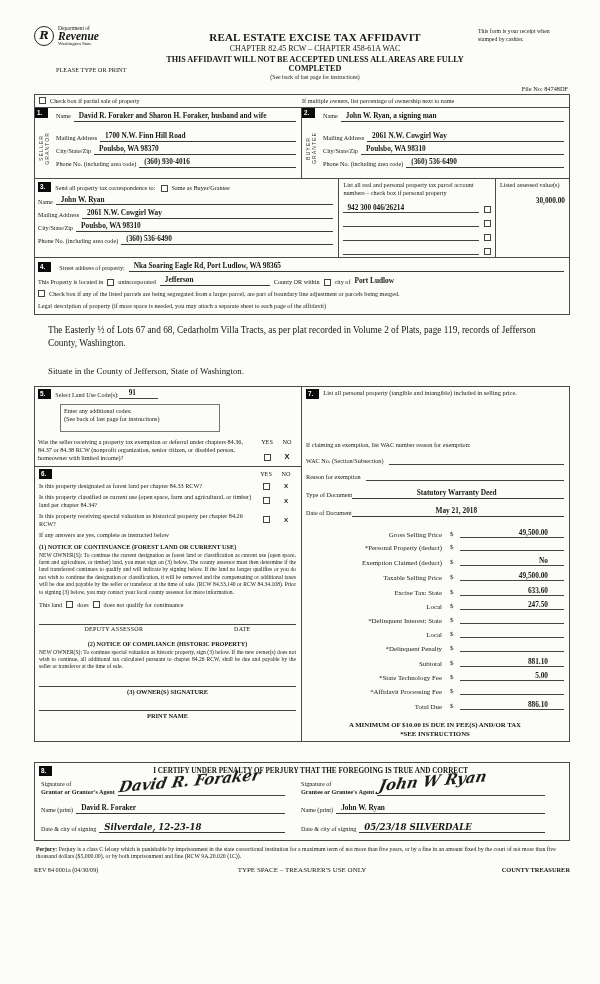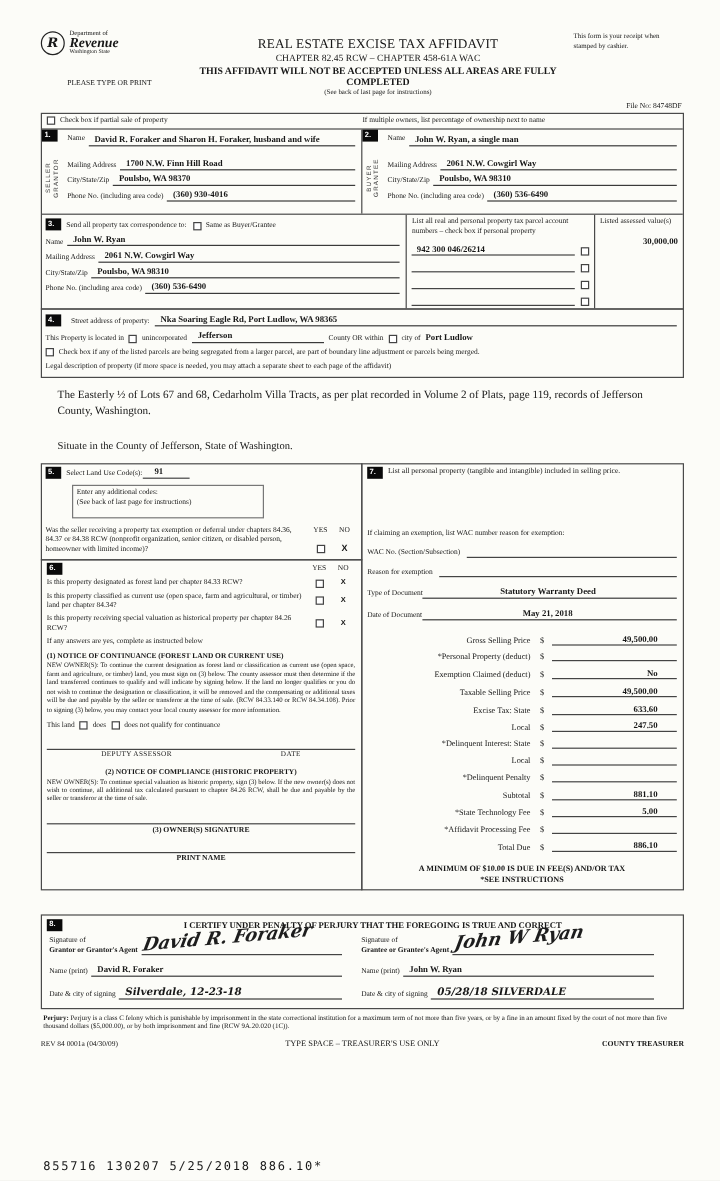--- a/index.html
+++ b/index.html
@@ -17,21 +17,21 @@
 
   
   .hdr { display:flex; align-items:flex-start; }
   .logo { width:118px; display:flex; align-items:center; gap:4px; flex:none; padding-top:3px; }
   .logo-oval { width:20px; height:20px; border:1.5px solid #222; border-radius:50%; display:flex; align-items:center;
                justify-content:center; font-style:italic; font-weight:bold; font-size:11px; flex:none; font-family:"DejaVu Serif",serif; }
   .logo-dept { font-size:5.5px; }
   .logo-rev { font-size:11.5px; font-weight:bold; font-style:italic; line-height:.9; }
   .logo-state { font-size:4.8px; }
   .title-blk { flex:1; text-align:center; padding-top:9px; }
-  .t1 { font-size:11px; font-weight:normal; letter-spacing:.2px; }
+  .t1 { font-size:11px; font-weight:bold; letter-spacing:.2px; }
   .t2 { font-size:8px; margin-top:1px; }
   .t3 { font-size:8.2px; font-weight:bold; margin-top:2px; }
   .t4 { font-size:5.8px; margin-top:1px; }
   .receipt { width:92px; flex:none; font-size:5.8px; line-height:1.35; padding-top:6px; }
   .please { position:absolute; left:56px; top:66px; font-size:6.3px; }
   .fileno { text-align:right; font-size:6.3px; margin:5px 2px 2px 0; }
 
   
   .partial-row { display:flex; border-bottom:1px solid #4a4a4a; padding:2px 4px; align-items:center; }
   .pr-left { width:50%; display:flex; gap:4px; align-items:center; }
@@ -205,21 +205,21 @@
         <div class="pleft">
           <span class="badge">2.</span>
           <div class="vwrap">
             <span class="vword">BUYER</span>
             <span class="vword">GRANTEE</span>
           </div>
         </div>
         <div class="pfields">
           <div class="frow nrow">
             <span class="lab">Name</span>
-            <span class="val ulv">John W. Ryan, a single man</span>
+            <span class="val ulv">John W. Ryan, a signing man</span>
           </div>
           <div class="frow">
             <span class="lab">Mailing Address</span>
             <span class="val ulv">2061 N.W. Cowgirl Way</span>
           </div>
           <div class="frow">
             <span class="lab">City/State/Zip</span>
             <span class="val ulv">Poulsbo, WA 98310</span>
           </div>
           <div class="frow">
@@ -515,30 +515,29 @@
           <span class="lab b">Grantee or Grantee's Agent</span>
           <span class="sigul-flex"></span>
         </div>
         <span class="script">John W Ryan</span>
         <div class="s8line">
           <span class="lab">Name (print)</span>
           <span class="val ulv">John W. Ryan</span>
         </div>
         <div class="s8line">
           <span class="lab">Date &amp; city of signing</span>
-          <span class="hand ulv" style="flex:1">05/28/18  SILVERDALE</span>
+          <span class="hand ulv" style="flex:1">05/23/18  SILVERDALE</span>
         </div>
       </div>
     </div>
   </div>
 
   <div class="perjury">
     <span class="b">Perjury:</span>
     <span>Perjury is a class C felony which is punishable by imprisonment in the state correctional institution for a maximum term of not more than five years, or by a fine in an amount fixed by the court of not more than five thousand dollars ($5,000.00), or by both imprisonment and fine (RCW 9A.20.020 (1C)).</span>
   </div>
   <div class="frow-bottom">
     <span class="rev">REV 84 0001a (04/30/09)</span>
     <span class="tspace">TYPE SPACE – TREASURER'S USE ONLY</span>
     <span class="ctreas">COUNTY TREASURER</span>
   </div>
-  <div class="stamp">855716  130207  5/25/2018 886.10*</div>
 
 </div>
 
 </body></html>

